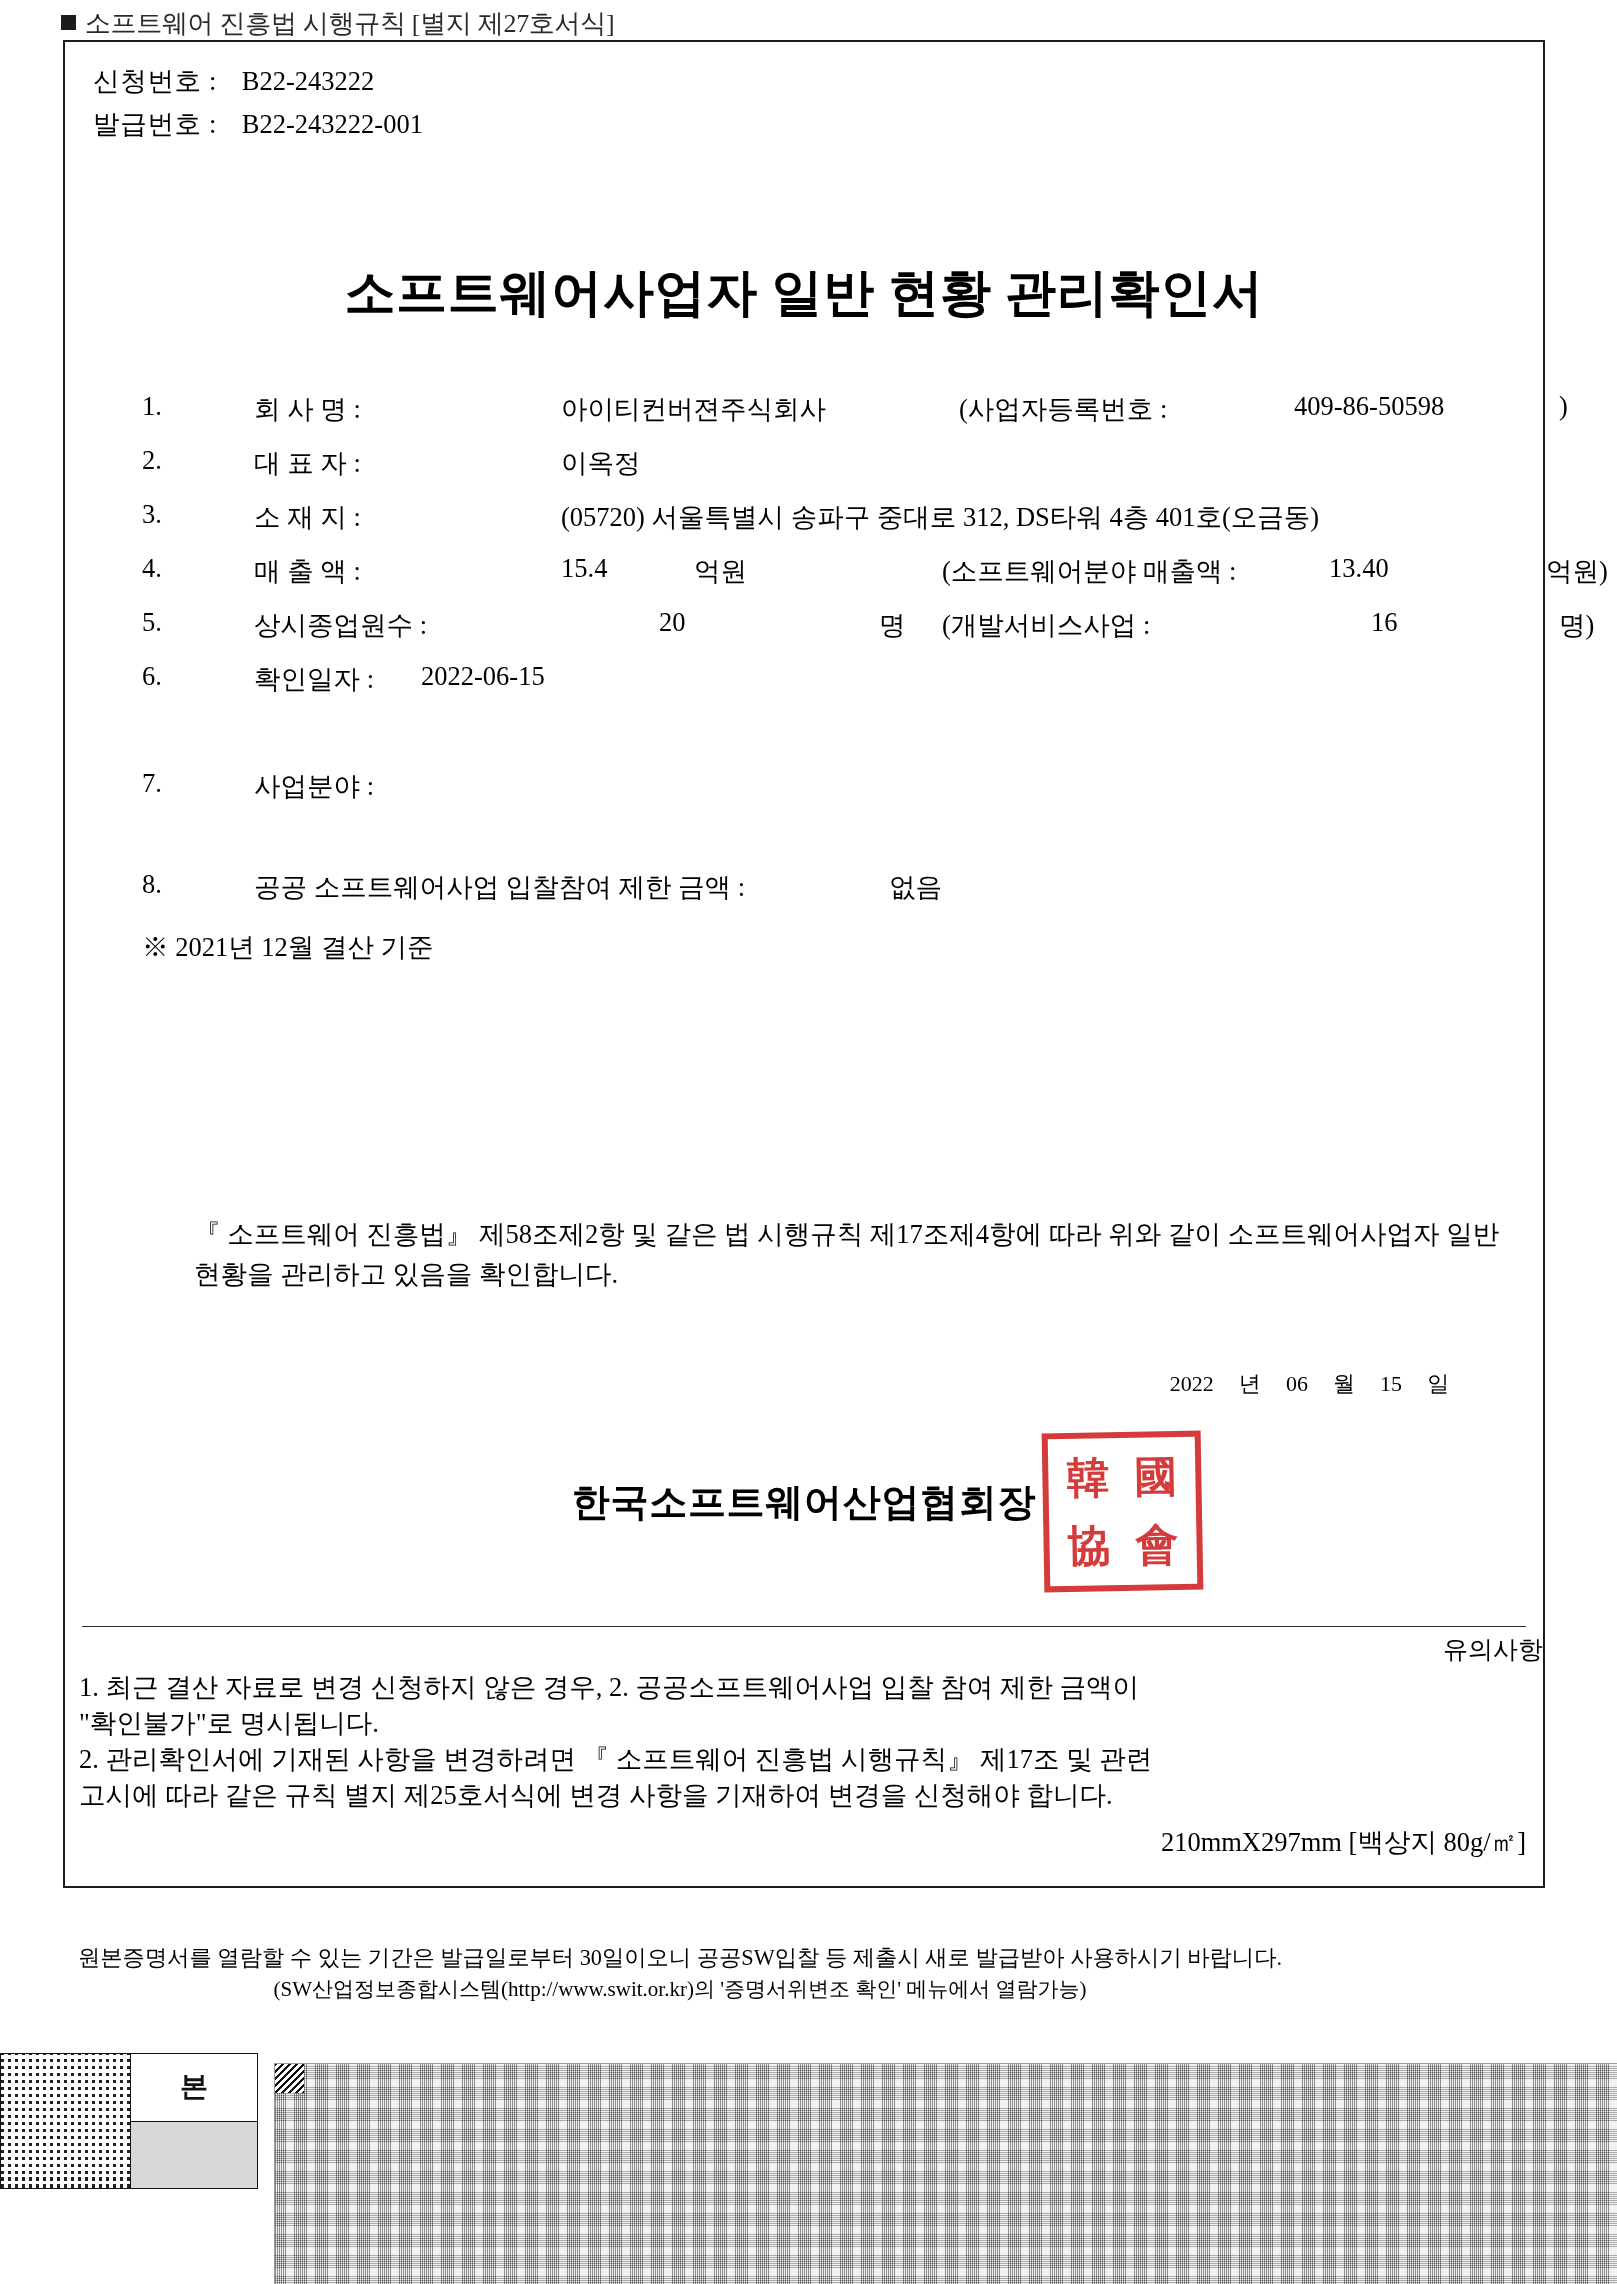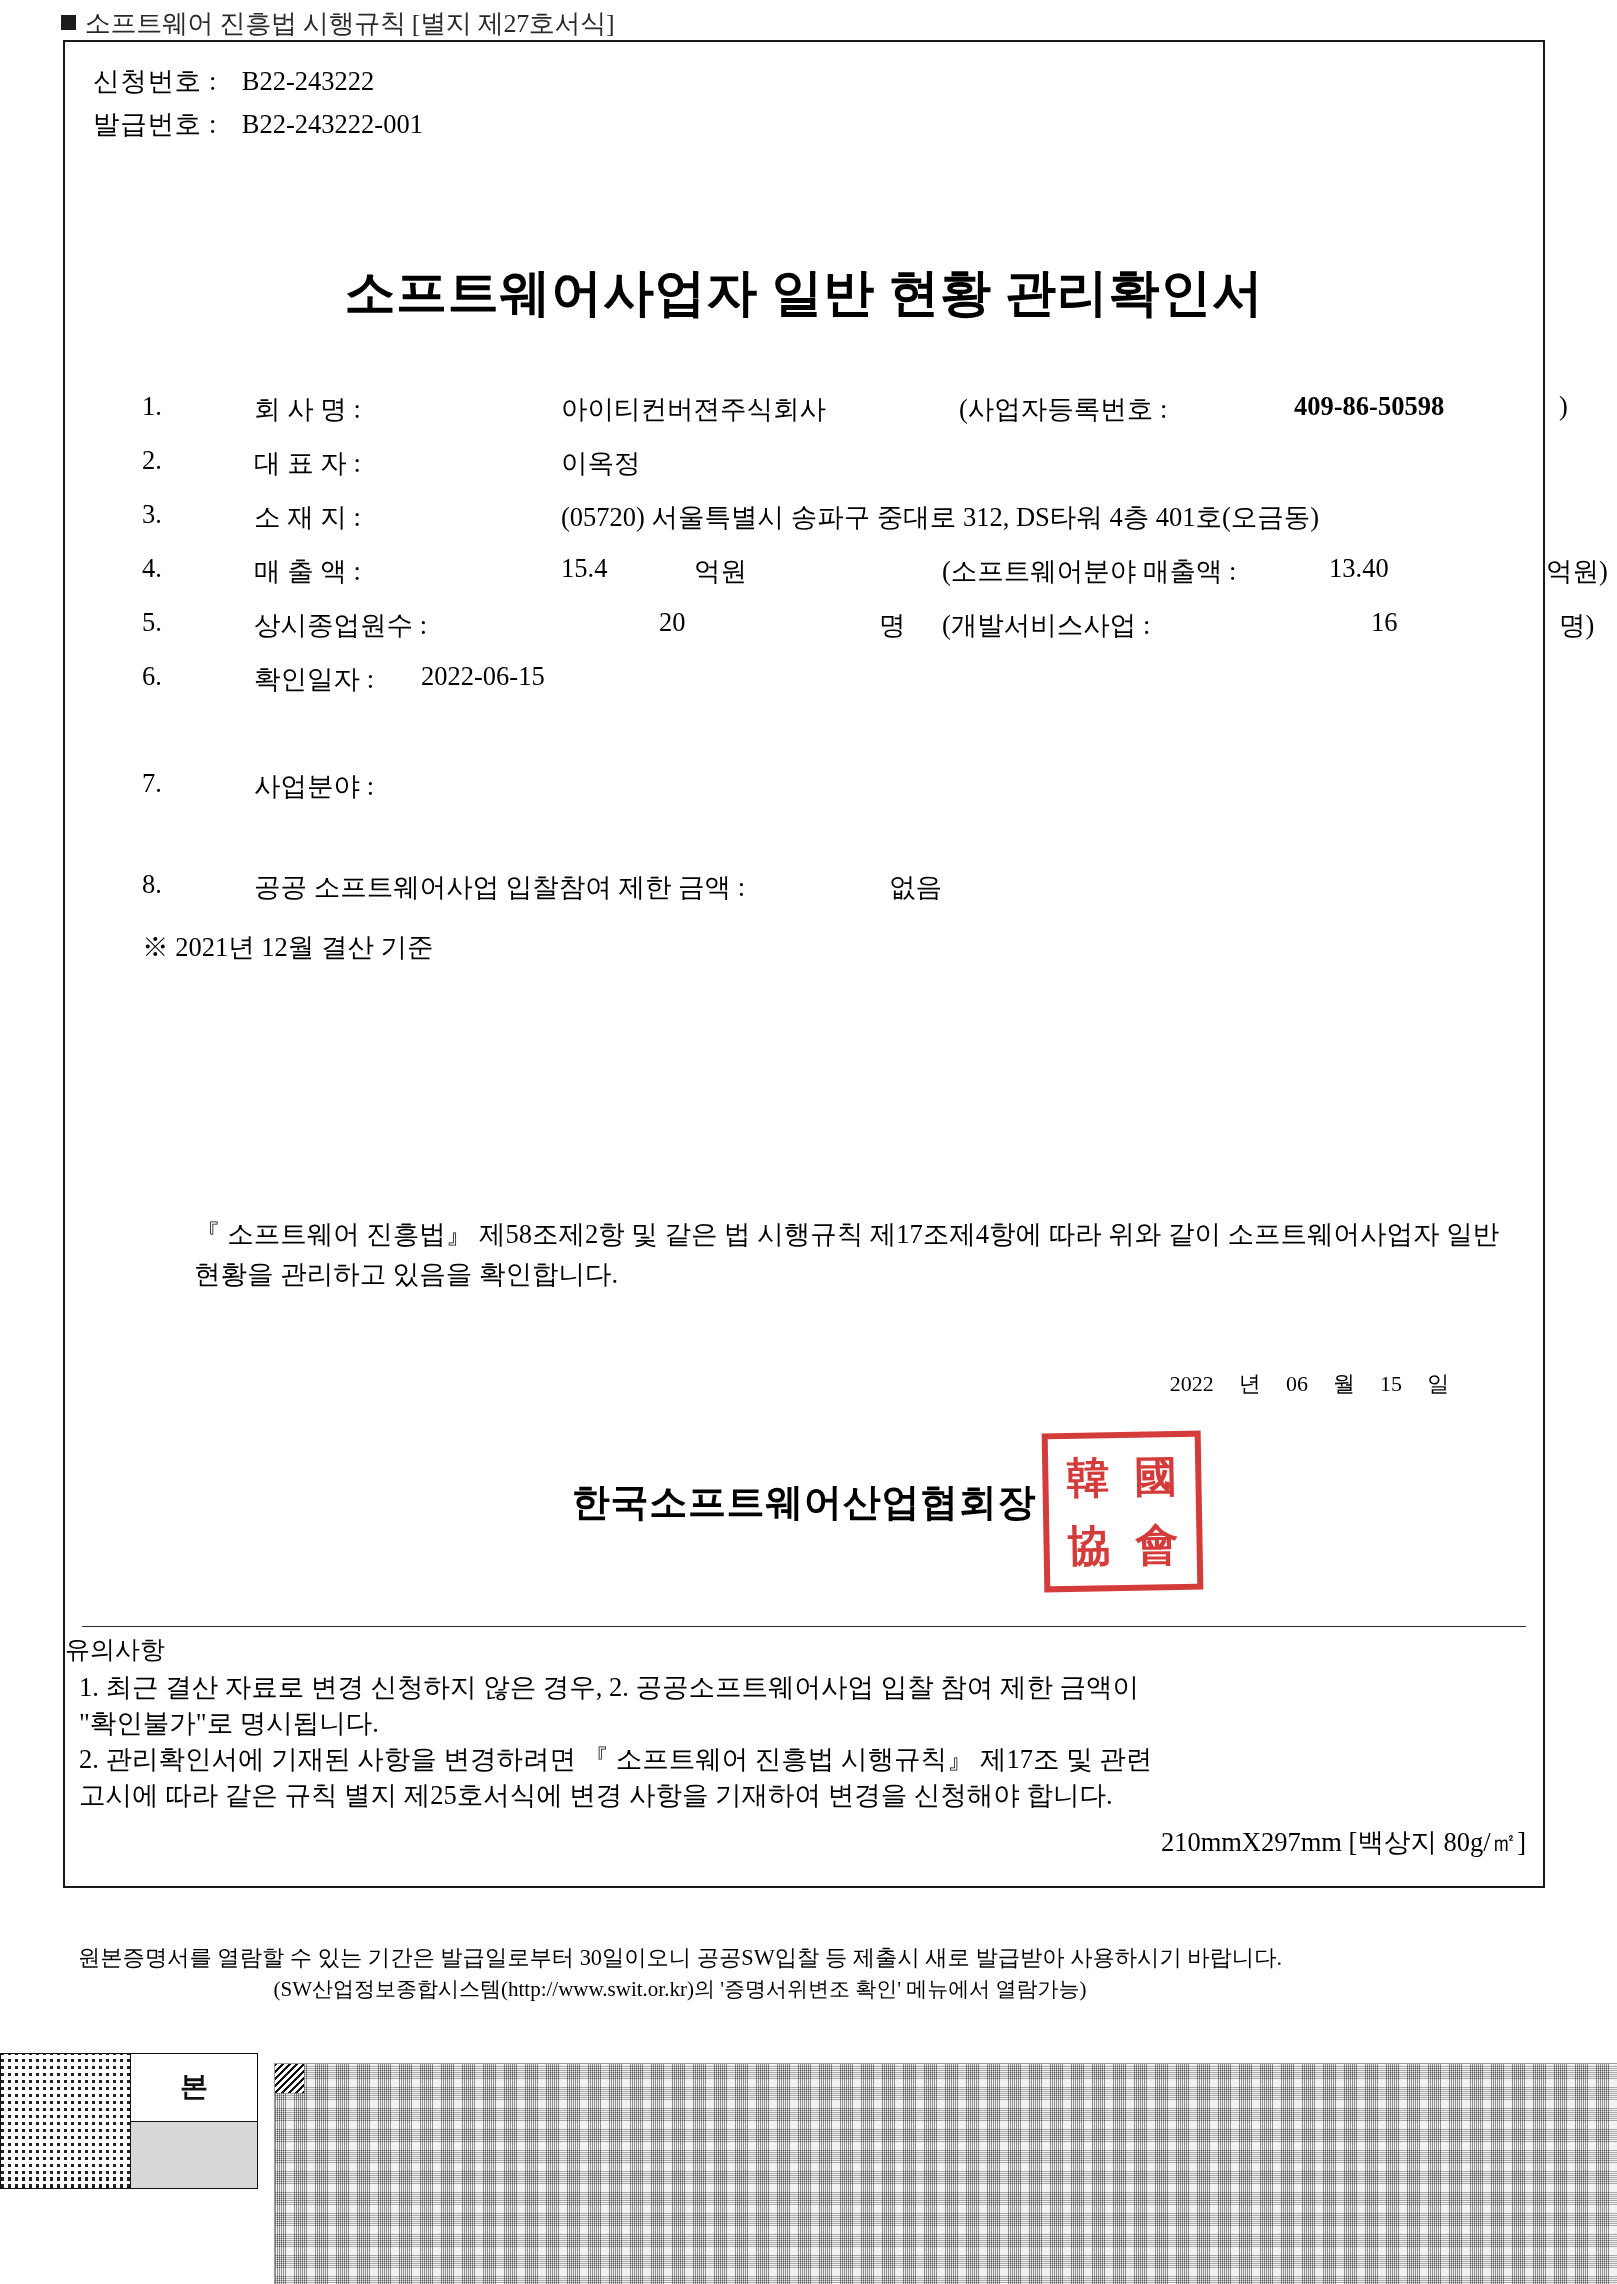--- a/index.html
+++ b/index.html
@@ -183,22 +183,23 @@
     position: absolute;
     left: 17px;
     right: 17px;
     top: 1584px;
     border-top: 1.4px solid #2a2a2a;
   }
   .notice-title {
     position: absolute;
     left: 0; right: 0;
     top: 1591px;
-    text-align: left;
+    text-align: right;
     font-size: 25px;
+    padding-left: 46px;
   }
   .notice-body {
     position: absolute;
     left: 14px;
     right: 14px;
     top: 1627px;
     font-size: 26.5px;
     line-height: 1.36;
   }
   .paper-size {
@@ -308,21 +309,21 @@
 
     <div class="title">소프트웨어사업자 일반 현황 관리확인서</div>
 
     <div class="fields">
 
       <div class="row">
         <span class="c1">1.</span>
         <span class="c2">회 사 명 :</span>
         <span class="c3">아이티컨버젼주식회사</span>
         <span style="position:absolute;left:817px;">(사업자등록번호 :</span>
-        <span style="position:absolute;left:1152px;font-weight:bold;">409-86-50598</span>
+        <span style="position:absolute;left:1152px;">409-86-50598</span>
         <span style="position:absolute;left:1417px;" class="paren">)</span>
       </div>
 
       <div class="row">
         <span class="c1">2.</span>
         <span class="c2">대 표 자 :</span>
         <span class="c3">이옥정</span>
       </div>
 
       <div class="row">

